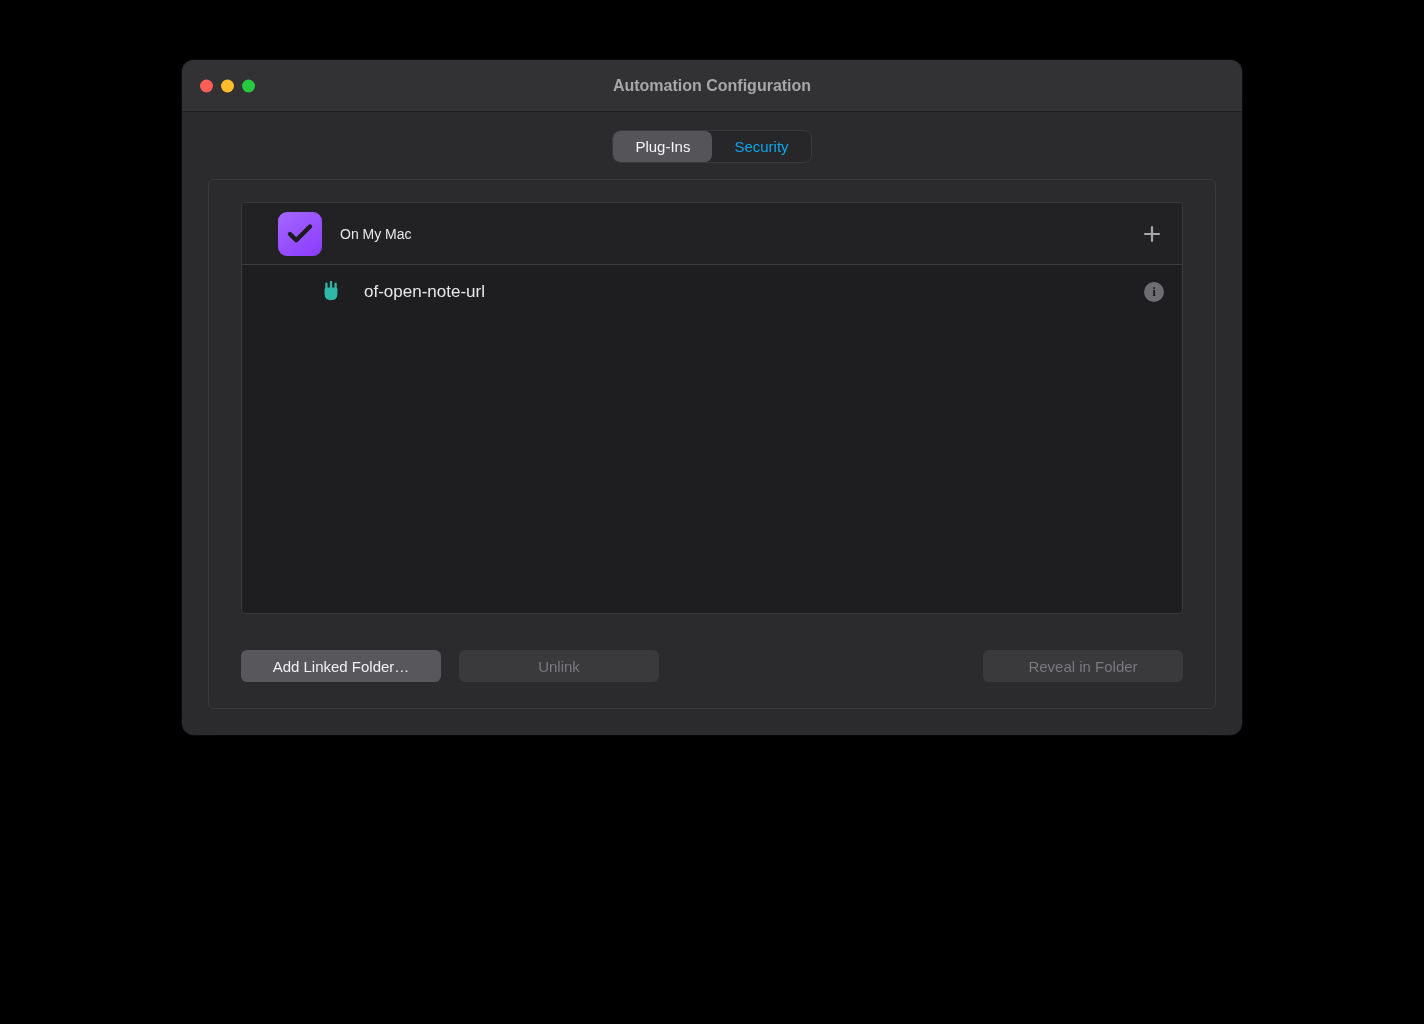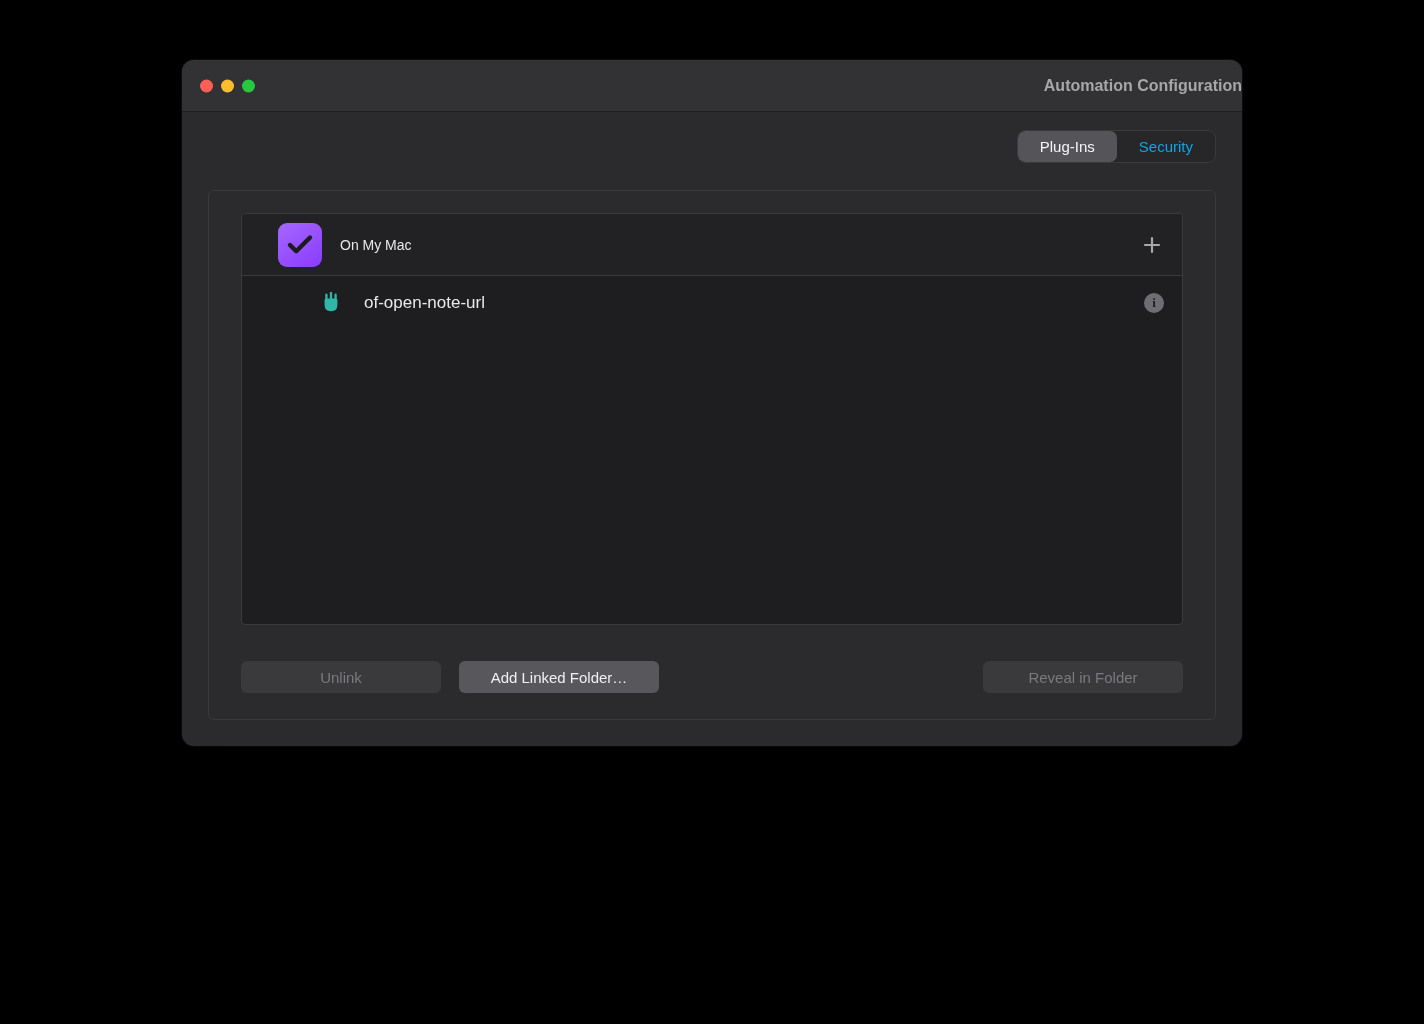--- a/index.html
+++ b/index.html
@@ -43,32 +43,32 @@
     .light {
       width: 13px;
       height: 13px;
       border-radius: 50%;
     }
     .light.red { background: #ff5f57; }
     .light.yellow { background: #febc2e; }
     .light.green { background: #28c840; }
     .window-title {
       flex: 1;
-      text-align: right;
+      text-align: center;
       color: #a7a7aa;
       font-size: 16px;
       font-weight: 600;
     }
     .content-area {
       padding: 18px 26px 26px 26px;
     }
     .tabs-wrap {
       display: flex;
-      justify-content: flex-end;
-      margin-bottom: 27px;
+      justify-content: center;
+      margin-bottom: 16px;
     }
     .segmented {
       display: flex;
       background: #27272a;
       border: 1px solid #3a3a3d;
       border-radius: 8px;
       overflow: hidden;
     }
     .segmented .seg {
       padding: 7px 22px;
@@ -233,20 +233,20 @@
               <path d="M5 9 Q5 7 7 7 H17 Q19 7 19 9 V14 Q19 21 12 21 Q5 21 5 14 Z" fill="#2fb8a8"></path>
             </svg>
           </div>
           <div class="plugin-name">of-open-note-url</div>
           <div class="info-btn">i</div>
         </div>
 
       </div>
 
       <div class="button-row">
+        <button class="btn">Add Linked Folder…</button>
         <button class="btn disabled">Unlink</button>
-        <button class="btn">Add Linked Folder…</button>
         <div class="spacer"></div>
         <button class="btn disabled">Reveal in Folder</button>
       </div>
     </div>
   </div>
 </div>
 
 </body></html>

